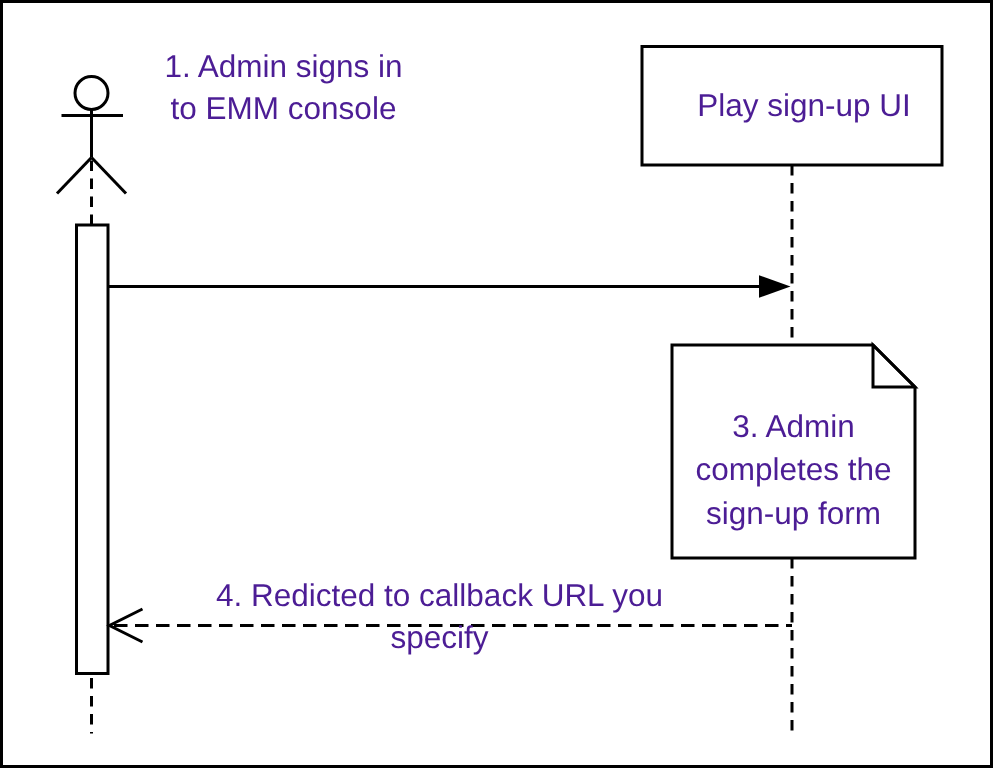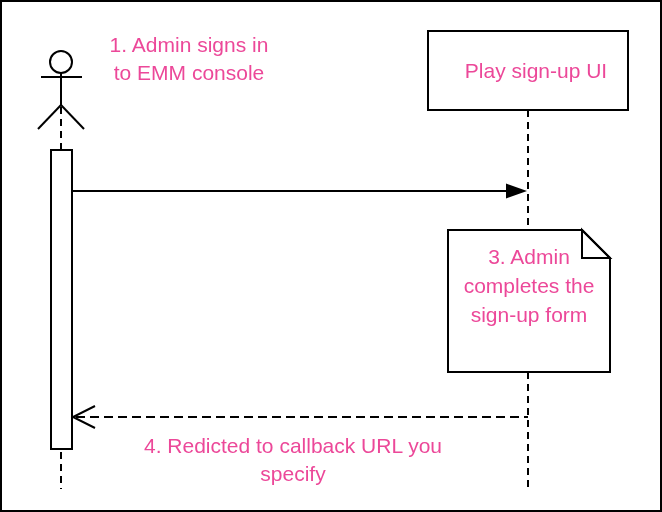--- a/index.html
+++ b/index.html
@@ -6,21 +6,21 @@
     margin: 0;
     padding: 0;
     background: #ffffff;
   }
   .canvas {
     position: relative;
     width: 662px;
     height: 512px;
     background: #ffffff;
     font-family: "Liberation Sans", sans-serif;
-    color: #ec4899;
+    color: #4c1d95;
     overflow: hidden;
   }
   .canvas svg {
     position: absolute;
     top: 0;
     left: 0;
   }
   .shape-stroke {
     stroke: #000000;
     stroke-width: 2;
@@ -97,19 +97,19 @@
       <polyline points="95,406 73,417 95,428" class="shape-stroke"></polyline>
     </g>
   </svg>
 
   <div class="label free" style="left:189px; top:31px;">1. Admin signs in
 to EMM console</div>
 
   <div class="label boxed" style="left:428px; top:31px; width:216px; height:79px;text-align:center;">Play sign-up UI</div>
 
 
-  <div class="label boxed note-text" style="left:448px; top:214px; width:162px; height:142px;">3. Admin
+  <div class="label boxed note-text" style="left:448px; top:242px; width:162px; height:142px;">3. Admin
 completes the
 sign-up form</div>
 
-  <div class="label free" style="left:293px; top:384px;margin-top:48px;">4. Redicted to callback URL you specify</div>
+  <div class="label free" style="left:293px; top:384px;">4. Redicted to callback URL you specify</div>
 
 </div>
 
 </body></html>

